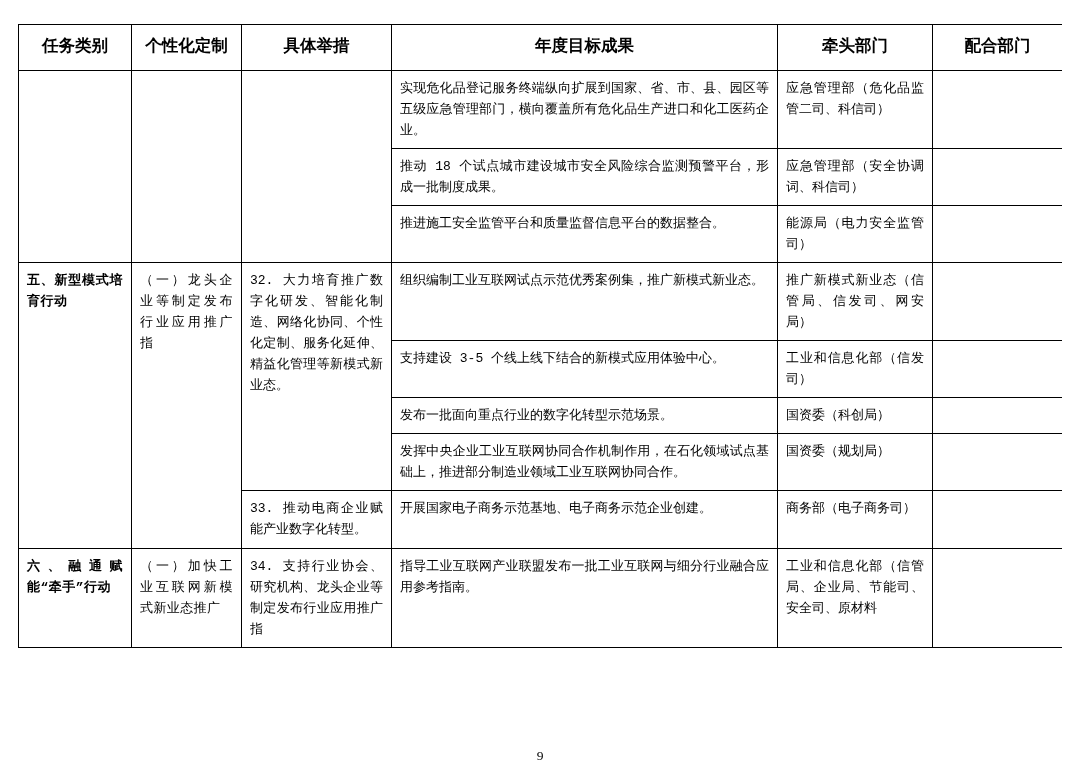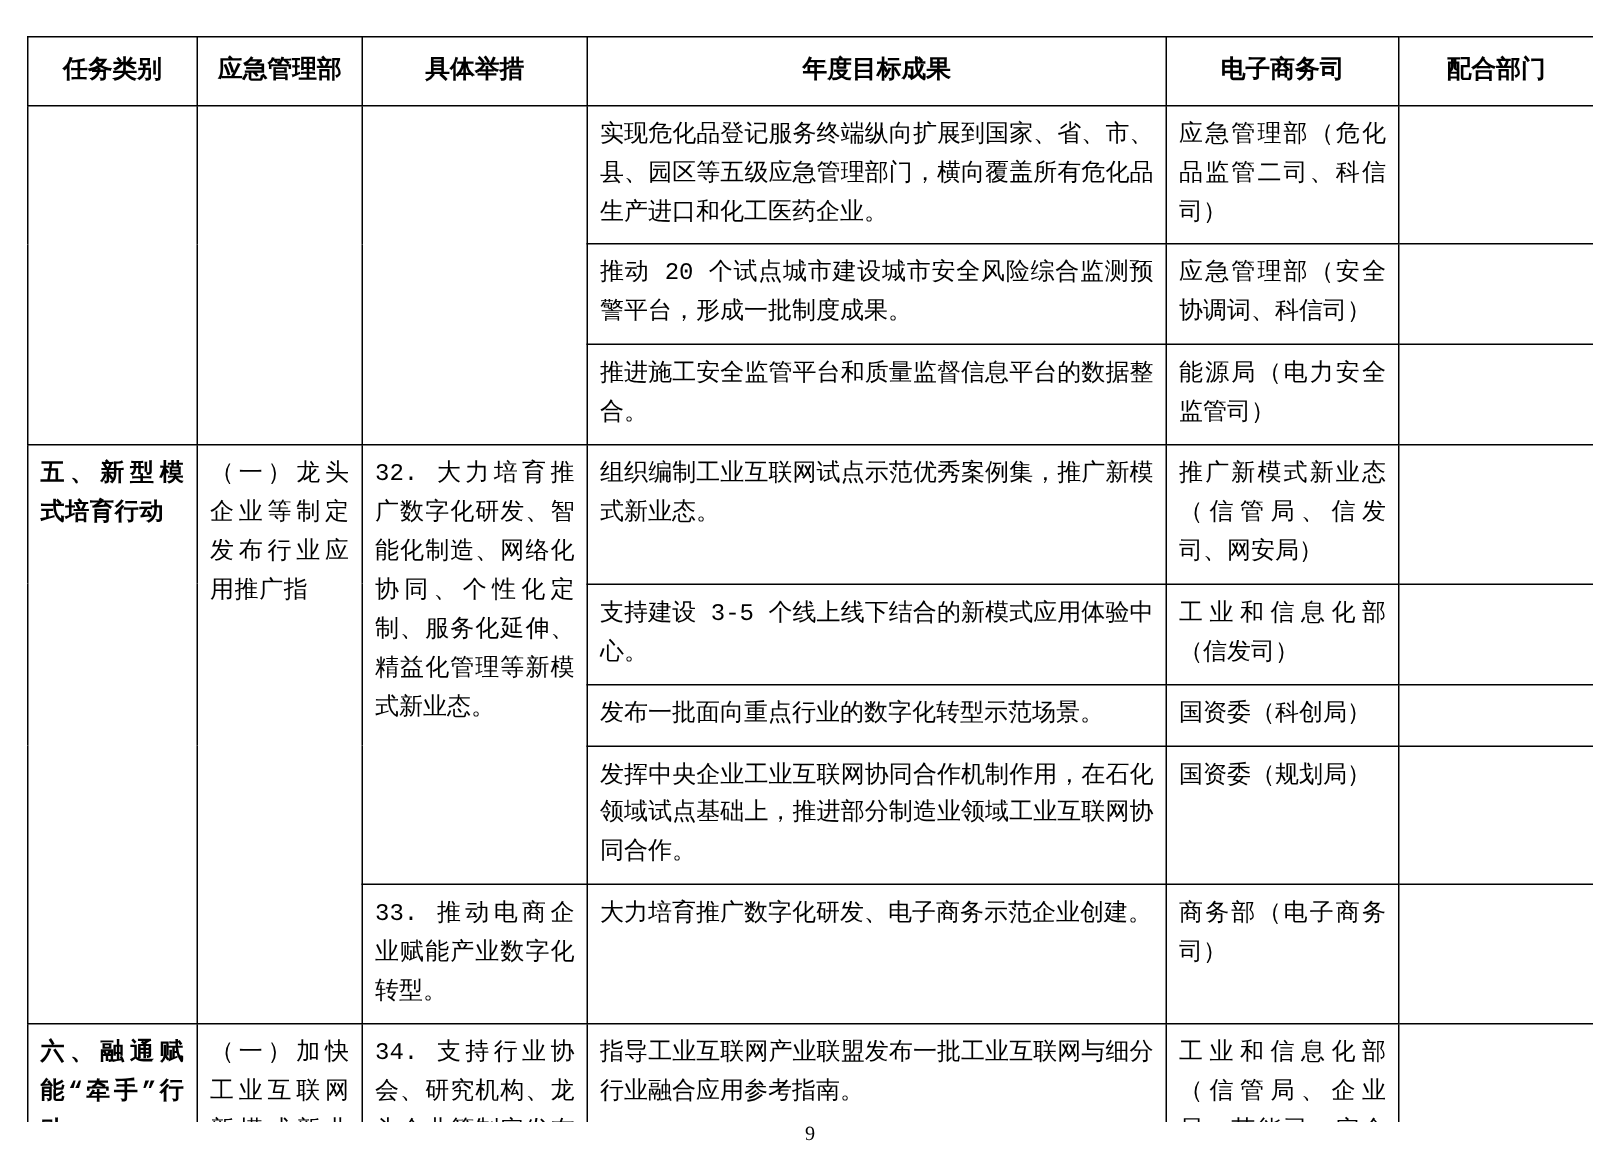--- a/index.html
+++ b/index.html
@@ -27,21 +27,21 @@
     width: 1044px;
     table-layout: fixed;
     margin: 16px auto;
     font-family: Liberation Mono, monospace;
   }
   table.doc-table td,
   table.doc-table th {
     border: 1px solid #000000;
     vertical-align: top;
     padding: 7px 8px 7px 8px;
-    font-size: 16px;
+    font-size: 13px;
     line-height: 1.62;
     text-align: justify;
     text-justify: inter-ideograph;
     word-break: break-all;
   }
   table.doc-table th {
     text-align: center;
     vertical-align: middle;
     font-weight: bold;
     font-size: 16.5px;
@@ -97,39 +97,39 @@
         <col class="c-cat">
           <col class="c-key">
           <col class="c-meas">
         <col class="c-goal">
           <col class="c-lead">
           <col class="c-coop">
       </colgroup>
       <thead>
         <tr>
           <th>任务类别</th>
-          <th>应急管理部</th>
+          <th>个性化定制</th>
           <th>具体举措</th>
           <th>年度目标成果</th>
-          <th>电子商务司</th>
+          <th>牵头部门</th>
           <th>配合部门</th>
         </tr>
       </thead>
       <tbody>
 
         <tr>
           <td class="cat-cell" rowspan="3"></td>
           <td class="key-cell" rowspan="3"></td>
           <td class="meas-cell" rowspan="3"></td>
           <td>实现危化品登记服务终端纵向扩展到国家、省、市、县、园区等五级应急管理部门，横向覆盖所有危化品生产进口和化工医药企业。</td>
           <td class="lead-cell">应急管理部（危化品监管二司、科信司）</td>
           <td class="empty-cell"></td>
         </tr>
         <tr>
-          <td>推动 20 个试点城市建设城市安全风险综合监测预警平台，形成一批制度成果。</td>
+          <td>推动 18 个试点城市建设城市安全风险综合监测预警平台，形成一批制度成果。</td>
           <td class="lead-cell">应急管理部（安全协调词、科信司）</td>
           <td class="empty-cell"></td>
         </tr>
         <tr>
           <td>推进施工安全监管平台和质量监督信息平台的数据整合。</td>
           <td class="lead-cell">能源局（电力安全监管司）</td>
           <td class="empty-cell"></td>
         </tr>
 
         <tr>
@@ -150,21 +150,21 @@
           <td class="lead-cell">国资委（科创局）</td>
           <td class="empty-cell"></td>
         </tr>
         <tr>
           <td>发挥中央企业工业互联网协同合作机制作用，在石化领域试点基础上，推进部分制造业领域工业互联网协同合作。</td>
           <td class="lead-cell">国资委（规划局）</td>
           <td class="empty-cell"></td>
         </tr>
         <tr>
           <td class="meas-cell">33. 推动电商企业赋能产业数字化转型。</td>
-          <td>大力培育推广数字化研发、电子商务示范企业创建。</td>
+          <td>开展国家电子商务示范基地、电子商务示范企业创建。</td>
           <td class="lead-cell">商务部（电子商务司）</td>
           <td class="empty-cell"></td>
         </tr>
 
         <tr>
           <td class="cat-cell">六、融通赋能“牵手”行动</td>
           <td class="key-cell">（一）加快工业互联网新模式新业态推广</td>
           <td class="meas-cell">34. 支持行业协会、研究机构、龙头企业等制定发布行业应用推广指</td>
           <td>指导工业互联网产业联盟发布一批工业互联网与细分行业融合应用参考指南。</td>
           <td class="lead-cell">工业和信息化部（信管局、企业局、节能司、安全司、原材料</td>

